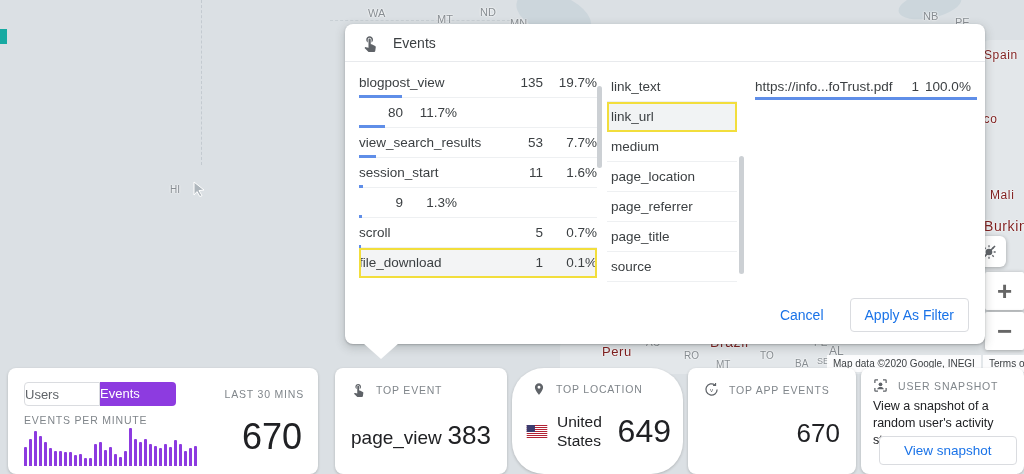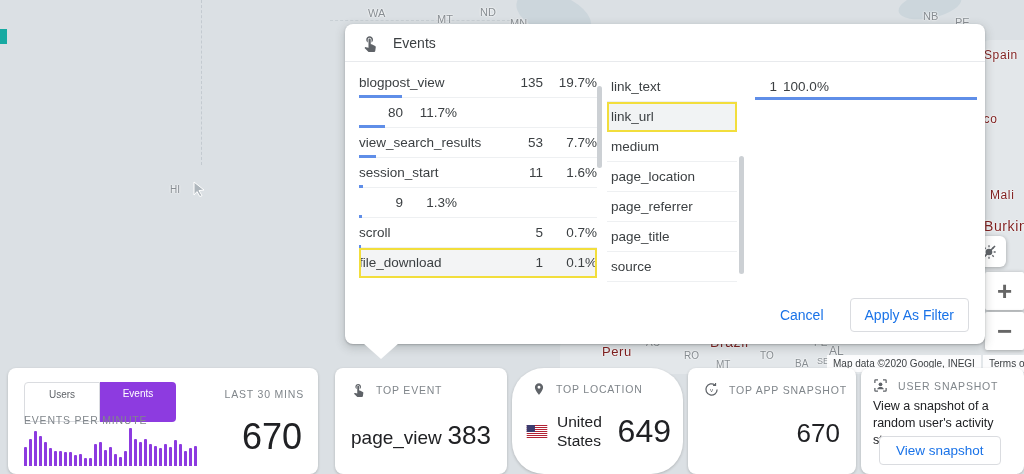--- a/index.html
+++ b/index.html
@@ -45,36 +45,36 @@
   .val-bar{position:absolute;left:0;right:0;bottom:0;height:3px;background:var(--blue-bar);}
   .popup-footer{position:absolute;right:16px;bottom:12px;display:flex;align-items:center;gap:10px;}
   .btn-text{border:none;background:none;color:var(--blue);font-size:14px;font-weight:500;padding:8px 16px;cursor:pointer;}
   .btn-outline{border:1px solid #dadce0;border-radius:4px;background:#fff;color:var(--blue);font-size:14px;font-weight:500;padding:8px 14px;cursor:pointer;}
 
   
   .card{position:absolute;top:368px;height:106px;background:#fff;border-radius:8px;box-shadow:0 1px 3px rgba(0,0,0,.2);z-index:3;}
   .card-head{position:absolute;left:16px;top:14px;display:flex;align-items:center;gap:10px;}
   .card-label{font-size:10.5px;font-weight:500;letter-spacing:.8px;color:#80868b;white-space:nowrap;}
   .toggle{position:absolute;left:16px;top:14px;display:flex;}
-  .toggle .seg{width:76px;height:40px;line-height:24px;text-align:center;font-size:10px;cursor:pointer;}
+  .toggle .seg{width:76px;height:24px;line-height:24px;text-align:left;font-size:13px;cursor:pointer;}
   .seg-users{border:1px solid #dadce0;border-radius:4px 0 0 4px;color:#5f6368;background:#fff;}
   .seg-events{border-radius:0 4px 4px 0;background:var(--purple);color:#fff;}
   .last30{position:absolute;right:14px;top:20px;}
   .per-min{position:absolute;left:16px;top:46px;}
   .spark{position:absolute;left:16px;bottom:8px;height:42px;display:flex;align-items:flex-end;gap:2px;}
   .sbar{width:3px;background:var(--purple);border-radius:1px 1px 0 0;}
   .big-num{position:absolute;right:16px;top:48px;font-size:36px;font-weight:300;color:#202124;}
   .metric-row{position:absolute;left:16px;right:16px;top:52px;display:flex;align-items:baseline;justify-content:space-between;}
   .metric-name{font-size:19px;color:#202124;}
   .metric-val{font-size:26px;color:#202124;}
   .loc-row{position:absolute;left:14px;right:12px;top:44px;display:flex;align-items:center;}
   .loc-name{font-size:15.5px;color:#202124;line-height:1.25;margin-left:9px;flex:1;}
   .loc-val{font-size:32px;color:#202124;}
   .snap-desc{position:absolute;left:12px;right:6px;top:30px;font-size:12.5px;color:#202124;line-height:1.35;}
-  .snap-btn{position:absolute;left:18px;top:68px;border:1px solid #dadce0;border-radius:4px;background:#fff;color:var(--blue);font-size:13.5px;font-weight:500;padding:6px 16px;cursor:pointer;}
+  .snap-btn{position:absolute;left:18px;top:68px;border:1px solid #dadce0;border-radius:4px;background:#fff;color:var(--blue);font-size:13.5px;font-weight:500;padding:6px 24px;cursor:pointer;}
   .icon{flex:none;display:inline-flex;}
 </style>
 </head>
 <body>
 
 <div class="stage">
 
   <div class="map-line" style="left:201px;top:0;height:165px;"></div>
   <div class="map-hline" style="left:330px;top:20px;width:180px;"></div>
   <div class="lake" style="left:515px;top:-6px;width:78px;height:40px;border-radius:45% 60% 50% 55%;transform:rotate(18deg);"></div>
@@ -228,21 +228,21 @@
     <div class="card-head">
       <span class="icon">
         <svg width="15" height="15" viewBox="0 0 24 24">
             <g fill="none" stroke="#5f6368" stroke-width="2">
               <path d="M21 12a9 9 0 11-3.2-6.9"></path>
               <path d="M18.5 1.5v4h-4" stroke-width="1.8"></path>
             </g>
             <text x="12" y="16" font-size="10" text-anchor="middle" fill="#5f6368" font-family="Liberation Sans,sans-serif">v</text>
           </svg>
       </span>
-      <span class="card-label">TOP APP SNAPSHOT</span>
+      <span class="card-label">TOP APP EVENTS</span>
     </div>
     <span class="metric-val" style="position:absolute;right:16px;top:50px;">670</span>
   </div>
 
   <div class="card" style="left:861px;width:163px;">
     <div class="card-head" style="left:12px;top:10px;">
       <span class="icon">
         <svg width="15" height="15" viewBox="0 0 24 24">
             <g fill="none" stroke="#5f6368" stroke-width="2">
               <path d="M3 8V4a1 1 0 011-1h4M16 3h4a1 1 0 011 1v4M21 16v4a1 1 0 01-1 1h-4M8 21H4a1 1 0 01-1-1v-4"></path>
@@ -317,20 +317,21 @@
         <div class="param">medium</div>
         <div class="param">page_location</div>
         <div class="param">page_referrer</div>
         <div class="param">page_title</div>
         <div class="param">source</div>
       </div>
     <div class="scrollbar" style="left:394px;top:132px;height:118px;"></div>
 
     <div class="col3">
         <div class="val-row">
+          <span class="val-name">https://info...foTrust.pdf</span>
           <span class="val-count">1</span>
           <span class="val-pct">100.0%</span>
           <i class="val-bar"></i>
         </div>
       </div>
 
     <div class="popup-footer">
       <button class="btn-text">Cancel</button>
       <button class="btn-outline">Apply As Filter</button>
     </div>

